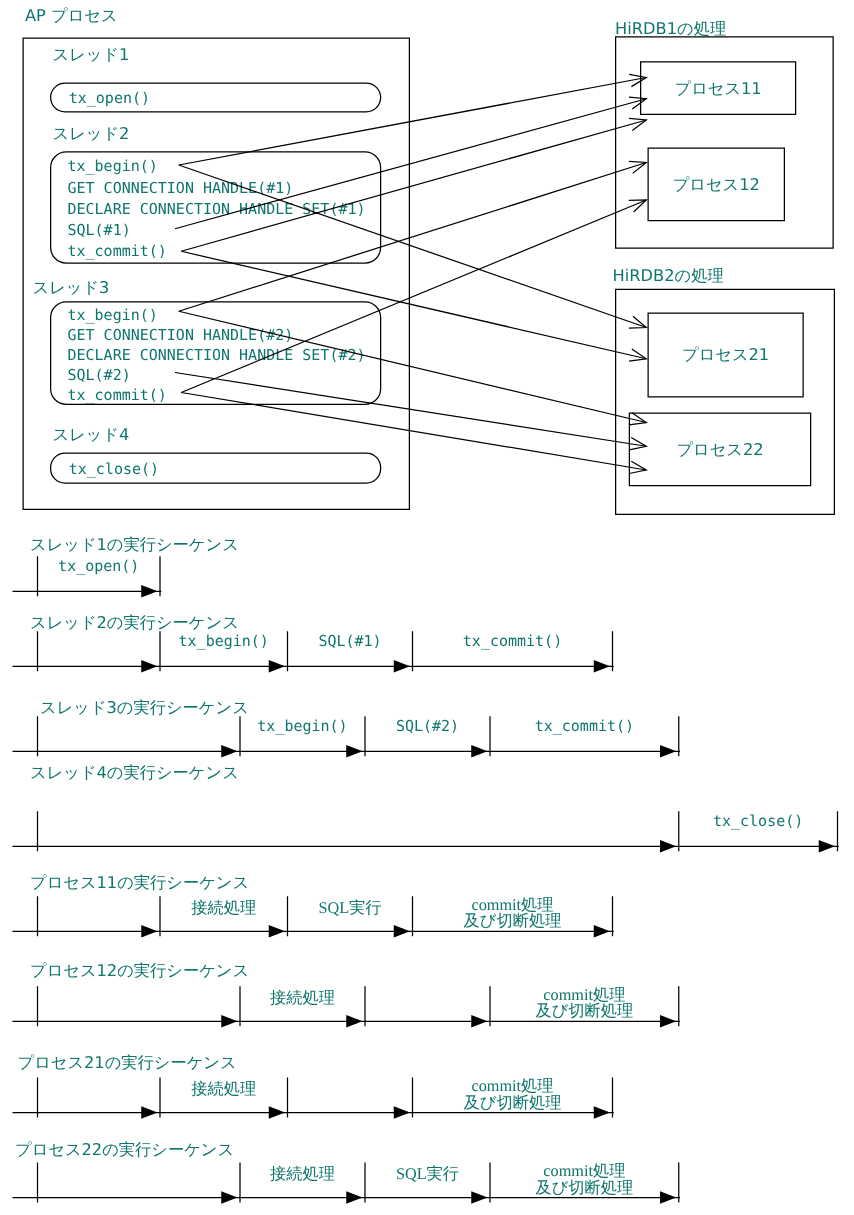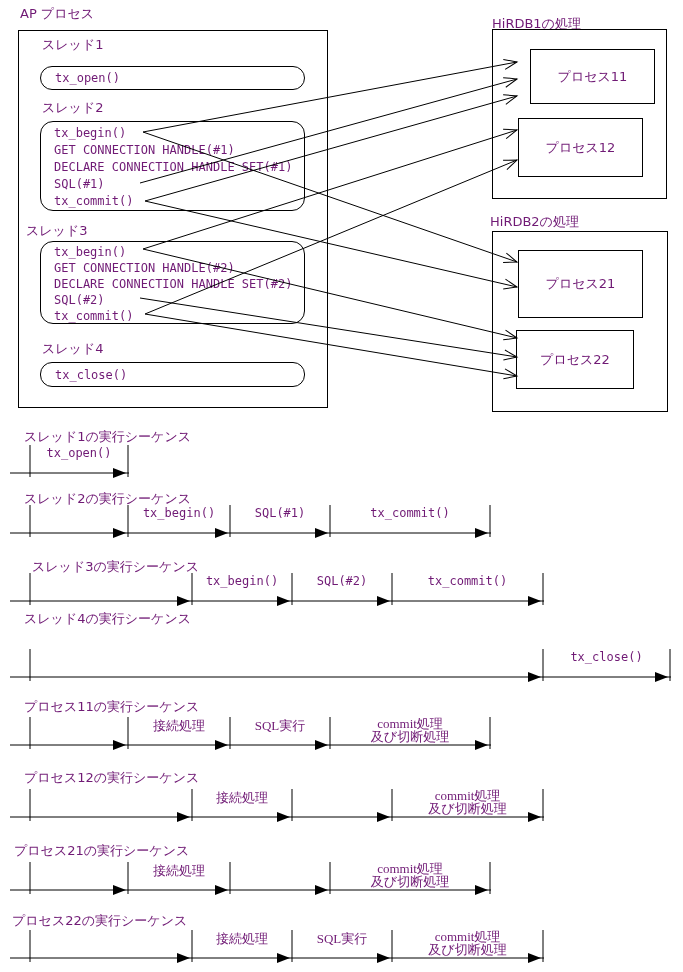--- a/index.html
+++ b/index.html
@@ -1,17 +1,17 @@
 <!DOCTYPE html>
 <html><head>
 <meta charset="utf-8">
 <style>
   html,body{margin:0;padding:0;background:#fff;}
   #figure{position:relative;width:683px;height:972px;background:#fff;overflow:hidden;
-          font-family:"DejaVu Sans",sans-serif;color:#701a75;}
+          font-family:"DejaVu Sans",sans-serif;color:#0f766e;}
   .lbl{position:absolute;font-size:13px;line-height:13px;white-space:nowrap;}
   .code{font-family:"DejaVu Sans Mono",monospace;font-size:12px;}
   .box,.rbox,.pbox{position:absolute;border:1px solid #000;box-sizing:border-box;background:transparent;}
   .rbox{border-radius:13px;}
   .pbox{display:flex;align-items:center;justify-content:center;font-size:13px;}
   .stmts{position:absolute;white-space:nowrap;}
   .stmts div{height:auto;}
   .vcenter{display:flex;align-items:center;box-sizing:border-box;}
   #overlay{position:absolute;left:0;top:0;}
   .seg-label{position:absolute;transform:translateX(-50%);text-align:center;white-space:pre;
@@ -51,33 +51,33 @@
     <div>tx_commit()</div>
   </div>
 
   <div class="lbl" style="left:42px;top:342px">スレッド4</div>
   <div class="rbox vcenter code" style="left:40px;top:362px;width:265px;height:25px;border-radius:12px;padding-left:14px">
     <span>tx_close()</span>
   </div>
 
   <div class="lbl" style="left:492px;top:17px">HiRDB1の処理</div>
   <div class="box" style="left:492px;top:29px;width:175px;height:170px"></div>
-  <div class="pbox" style="left:530px;top:49px;width:125px;height:55px">
+  <div class="pbox" style="left:512px;top:49px;width:125px;height:43px">
     <span>プロセス11</span>
   </div>
-  <div class="pbox" style="left:518px;top:118px;width:125px;height:59px">
+  <div class="pbox" style="left:518px;top:118px;width:110px;height:59px">
     <span>プロセス12</span>
   </div>
 
   <div class="lbl" style="left:490px;top:215px">HiRDB2の処理</div>
   <div class="box" style="left:492px;top:231px;width:176px;height:181px"></div>
   <div class="pbox" style="left:518px;top:250px;width:125px;height:68px">
     <span>プロセス21</span>
   </div>
-  <div class="pbox" style="left:516px;top:330px;width:118px;height:59px">
+  <div class="pbox" style="left:503px;top:330px;width:146px;height:59px">
     <span>プロセス22</span>
   </div>
 
   <div class="lbl" style="left:24px;top:430px">スレッド1の実行シーケンス</div>
   <div class="lbl" style="left:24px;top:492px">スレッド2の実行シーケンス</div>
   <div class="lbl" style="left:32px;top:560px">スレッド3の実行シーケンス</div>
   <div class="lbl" style="left:24px;top:612px">スレッド4の実行シーケンス</div>
   <div class="lbl" style="left:24px;top:700px">プロセス11の実行シーケンス</div>
   <div class="lbl" style="left:24px;top:771px">プロセス12の実行シーケンス</div>
   <div class="lbl" style="left:14px;top:844px">プロセス21の実行シーケンス</div>

